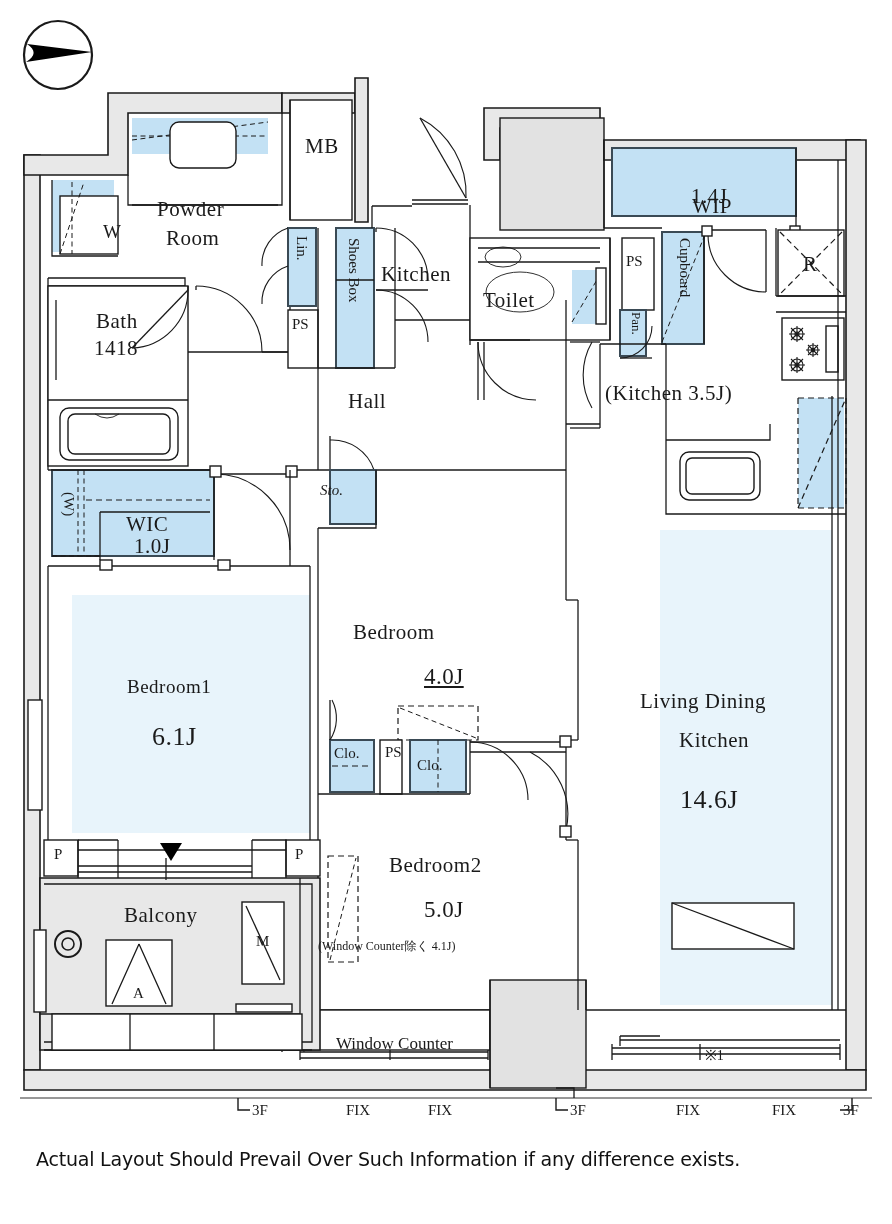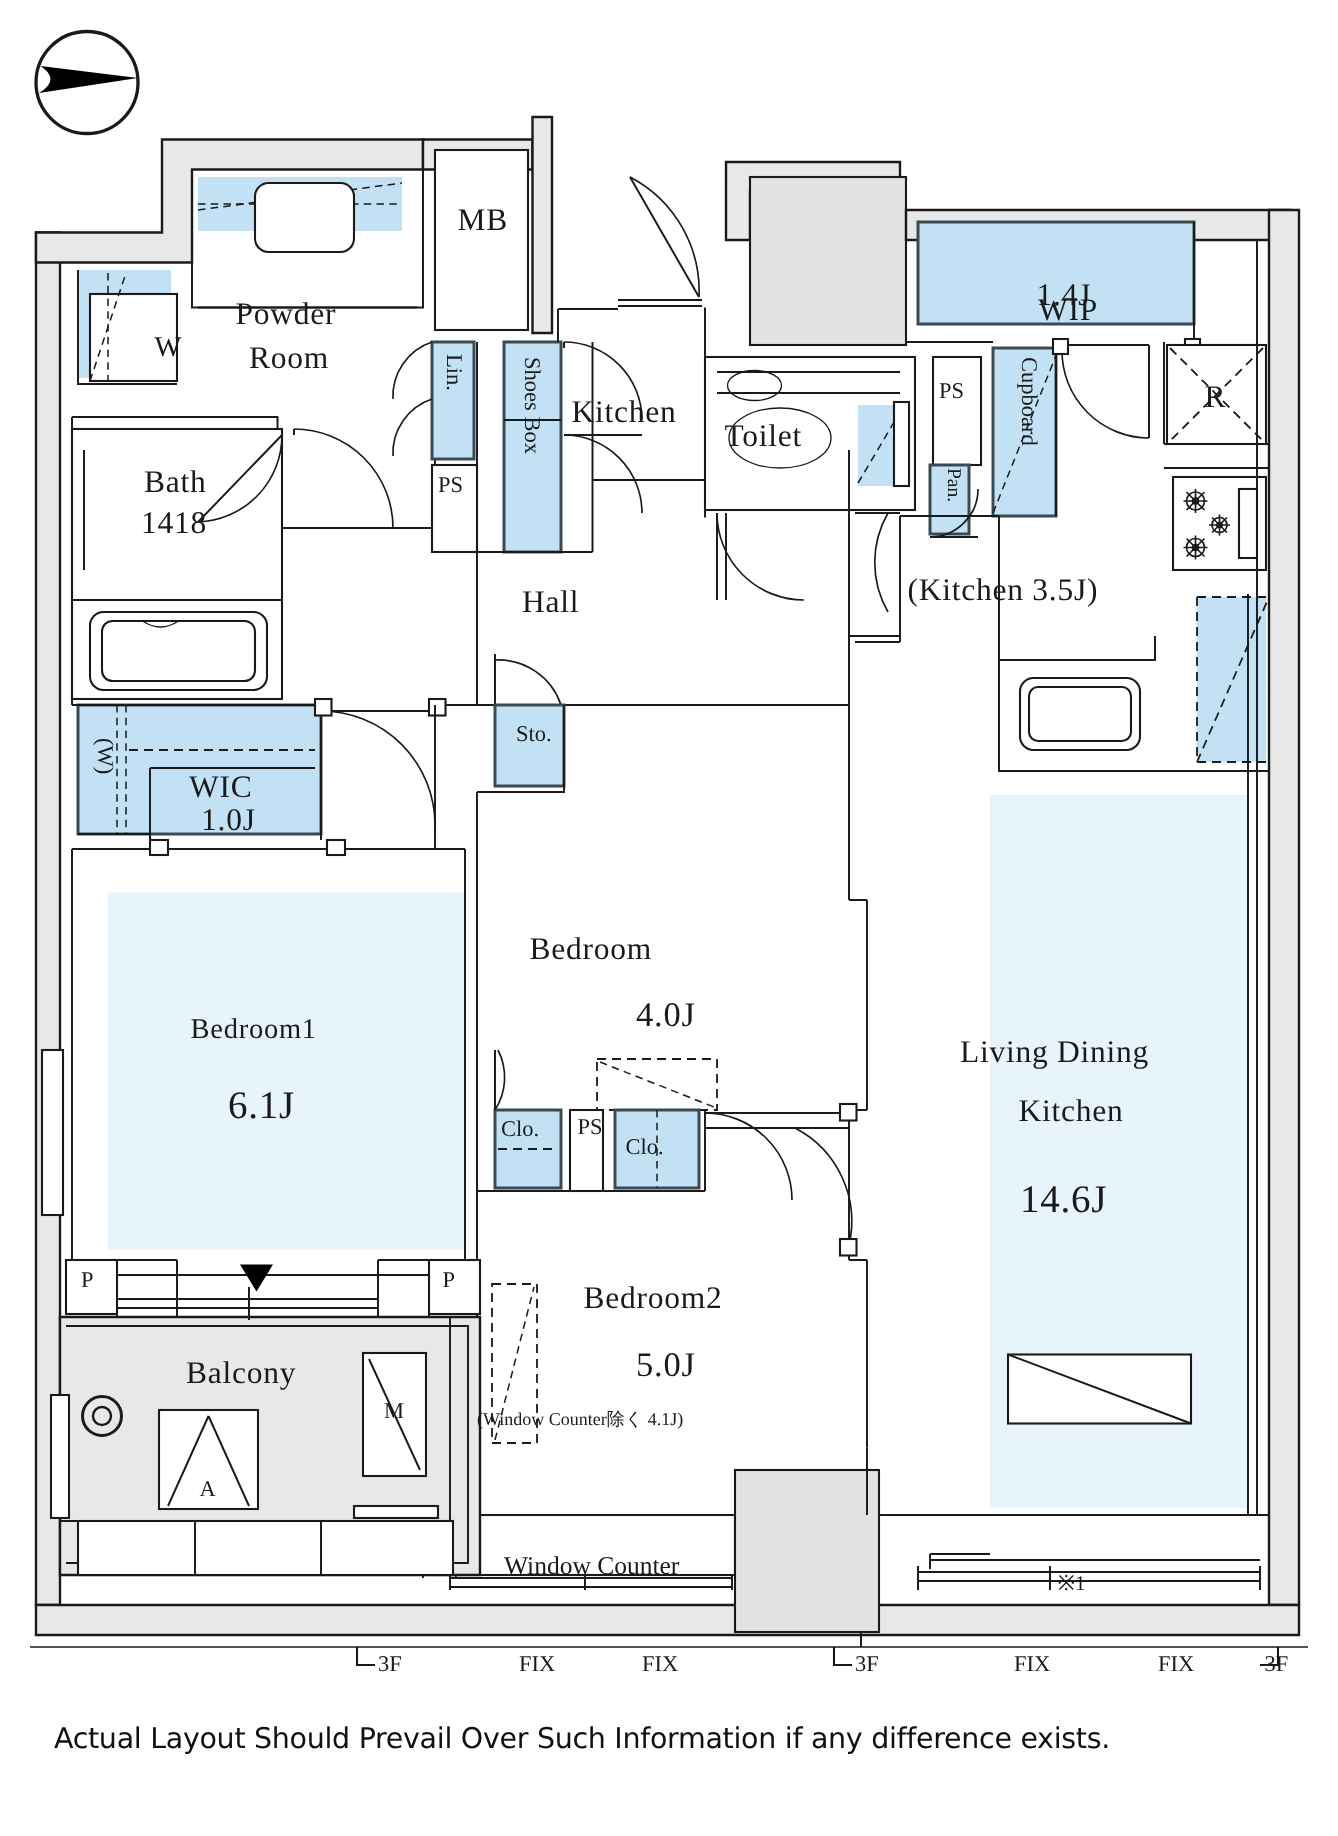--- a/index.html
+++ b/index.html
@@ -352,42 +352,42 @@
 <div class="txt rm-name" style="left:103px;top:221px;font-size:19px;">W</div>
 
 <div class="txt rm-name" style="left:305px;top:134px;">MB</div>
 
 <div class="txt sm vert" style="left:293px;top:236px;">Lin.</div>
 <div class="txt sm" style="left:292px;top:316px;">PS</div>
 <div class="txt sm vert" style="left:345px;top:238px;">Shoes Box</div>
 
 <div class="txt rm-name" style="left:381px;top:262px;">Kitchen</div>
 <div class="txt rm-name" style="left:348px;top:389px;">Hall</div>
-<div class="txt rm-name" style="left:483px;top:278px;">Toilet</div>
+<div class="txt rm-name" style="left:483px;top:288px;">Toilet</div>
 
 <div class="txt rm-name" style="left:692px;top:159px;margin-top:35px;">WIP</div>
 <div class="txt rm-name" style="left:691px;top:184px;">1.4J</div>
 
 <div class="txt sm" style="left:626px;top:253px;">PS</div>
 <div class="txt sm vert" style="left:676px;top:238px;">Cupboard</div>
 <div class="txt xs vert" style="left:628px;top:312px;">Pan.</div>
 <div class="txt rm-name" style="left:803px;top:252px;">R</div>
 
 <div class="txt rm-name" style="left:605px;top:381px;">(Kitchen 3.5J)</div>
 
-<div class="txt sm" style="left:344px;top:482px;">Sto.</div>
+<div class="txt sm" style="left:320px;top:482px;font-style:italic;">Sto.</div>
 <div class="txt sm vert" style="left:60px;top:492px;">(W)</div>
 <div class="txt rm-name" style="left:126px;top:512px;">WIC</div>
 <div class="txt rm-name" style="left:134px;top:534px;">1.0J</div>
 
 <div class="txt rm-name" style="left:127px;top:676px;font-size:19px;">Bedroom1</div>
 <div class="txt rm-area" style="left:152px;top:722px;font-size:26px;">6.1J</div>
 
 <div class="txt rm-name" style="left:353px;top:620px;">Bedroom</div>
-<div class="txt rm-area" style="left:424px;top:664px;">4.0J</div>
+<div class="txt rm-area" style="left:424px;top:664px;text-decoration:underline;">4.0J</div>
 
 <div class="txt sm" style="left:334px;top:745px;">Clo.</div>
 <div class="txt sm" style="left:385px;top:745px;line-height:15px;width:14px;white-space:normal;">PS</div>
 <div class="txt sm" style="left:417px;top:757px;">Clo.</div>
 
 <div class="txt rm-name" style="left:389px;top:853px;">Bedroom2</div>
 <div class="txt rm-area" style="left:424px;top:897px;">5.0J</div>
 <div class="txt" style="left:318px;top:938px;font-size:12px;font-family:'Liberation Serif',serif;">(Window Counter除く 4.1J)</div>
 
 <div class="txt rm-name" style="left:640px;top:689px;">Living Dining</div>

